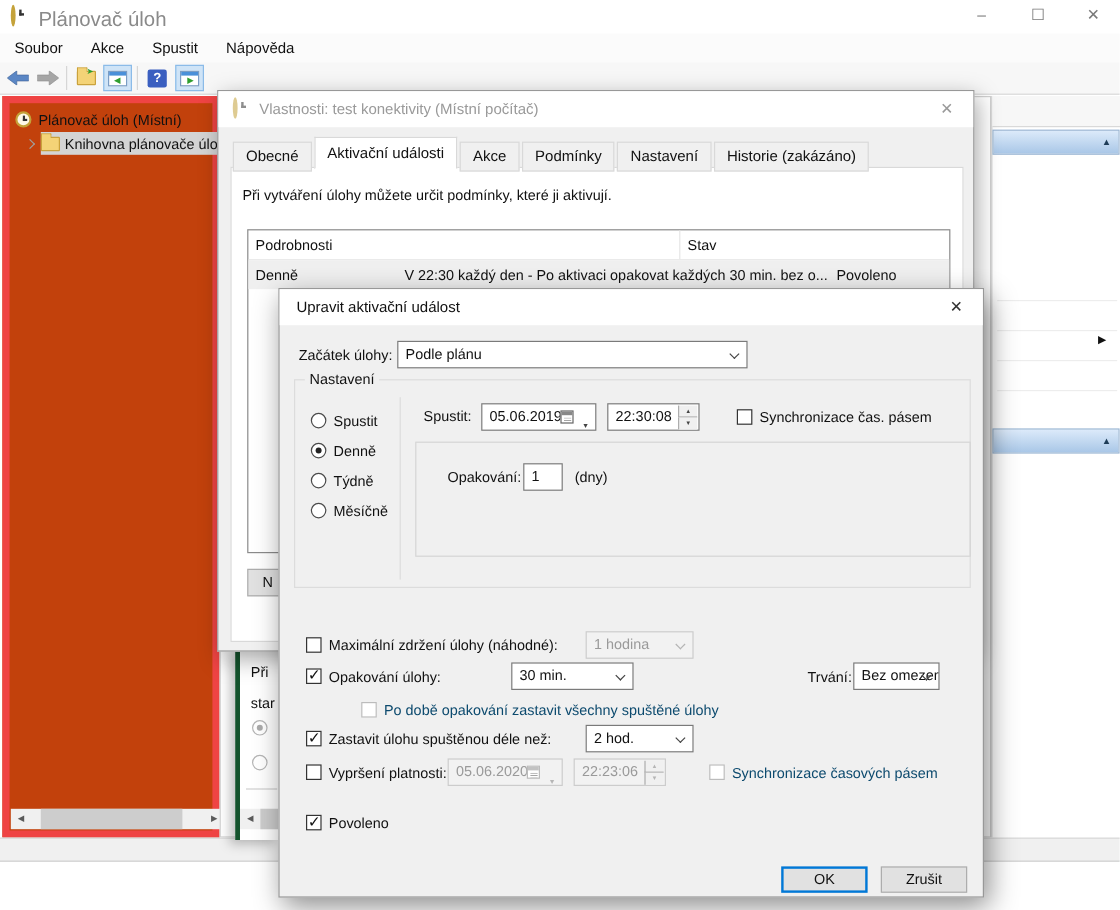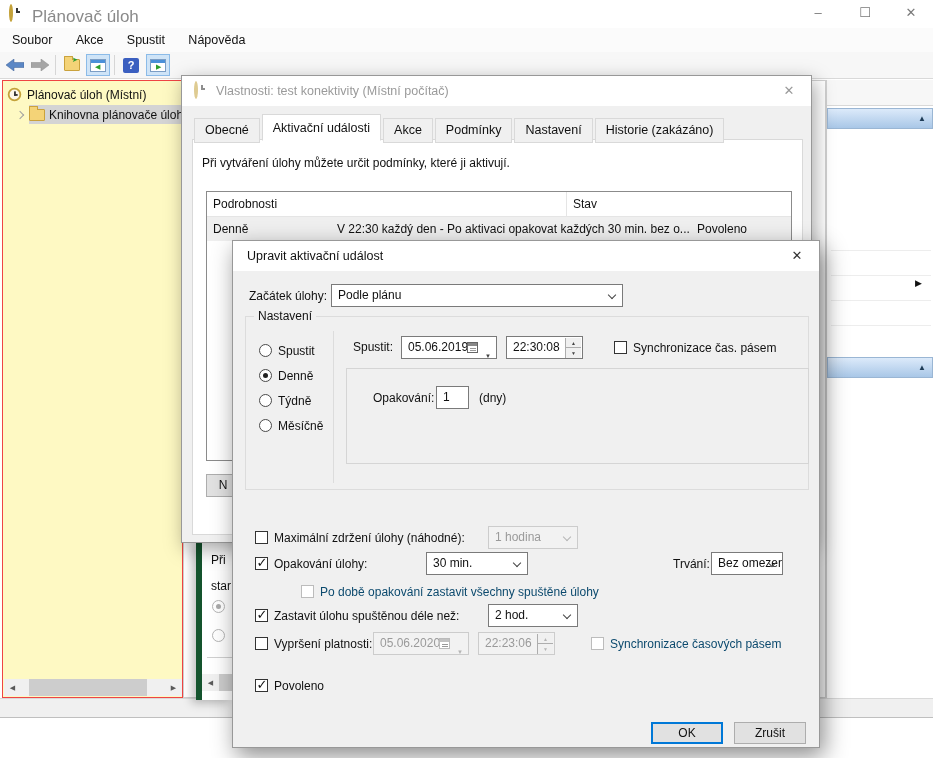--- a/index.html
+++ b/index.html
@@ -27,21 +27,21 @@
   .folder { width:16px; height:12px; background:#f4d377; border:1px solid #caa23c; border-radius:1px; position:relative; }
   .folder::before { content:""; position:absolute; left:-1px; top:-4px; width:7px; height:3px;
     background:#f4d377; border:1px solid #caa23c; border-bottom:none; border-radius:1px 1px 0 0; }
 
   
   .winicon { width:16px; height:13px; background:#fff; border:1px solid #7b9dc4; position:relative; }
   .winicon::before { content:""; position:absolute; left:0; top:0; right:0; height:3px; background:#4a90d9; }
   .garrow { position:absolute; font-size:7px; color:#2f9e2f; top:3px; }
 
   
-  #tree-panel { background:#fef9c3; border:1px solid #ef4444; }
+  #tree-panel { background:#c2410c; border:6px solid #ef4444; }
   .tree-row { position:absolute; left:0; height:19px; display:flex; align-items:center; white-space:nowrap; }
   .chev-right { width:6px; height:6px; border-right:1.5px solid #a0a0a0; border-bottom:1.5px solid #a0a0a0;
     transform:rotate(-45deg); display:inline-block; }
 
   
   .hscroll { background:#f0f0f0; height:17px; display:flex; align-items:center; }
   .sb-arrow { width:17px; height:17px; font-size:7px; color:#5a5a5a; text-align:center; line-height:17px; }
   .sb-thumb { height:17px; background:#cdcdcd; }
 
   
@@ -187,21 +187,21 @@
     <div class="ap-sep abs" style="left:4px;top:220px;width:100px;"></div>
     <div class="ap-sep abs" style="left:4px;top:245px;width:100px;"></div>
     <div class="ap-header abs" style="left:0;top:277px;width:106px;">
       <span style="font-size:8px;color:#1e3c57;">▲</span>
     </div>
   </div>
 
   <div class="abs" style="left:0;top:698px;width:933px;height:19px;background:#f0f0f0;border-top:1px solid #d9d9d9;"></div>
 </div>
 
-<div class="abs" style="left:196px;top:543px;width:36px;height:157px;background:#fff;border-left:6px solid #14532d;
+<div class="abs" style="left:196px;top:543px;width:36px;height:157px;background:#fff;border-left:4px solid #14532d;
      box-shadow:-4px 3px 9px rgba(0,0,0,0.25);overflow:hidden;z-index:6;">
   <span class="lbl" style="left:9px;top:10px;">Při</span>
   <span class="lbl" style="left:9px;top:36px;">star</span>
   <span class="rb sel disabled" style="left:10px;top:57px;"></span>
   <span class="rb disabled" style="left:10px;top:86px;"></span>
   <div class="abs" style="left:5px;top:114px;width:26px;height:1px;background:#d0d0d0;"></div>
   <div class="hscroll abs" style="left:0;top:131px;width:36px;">
     <div class="sb-arrow">◀</div>
     <div class="sb-thumb" style="width:16px;"></div>
   </div>

